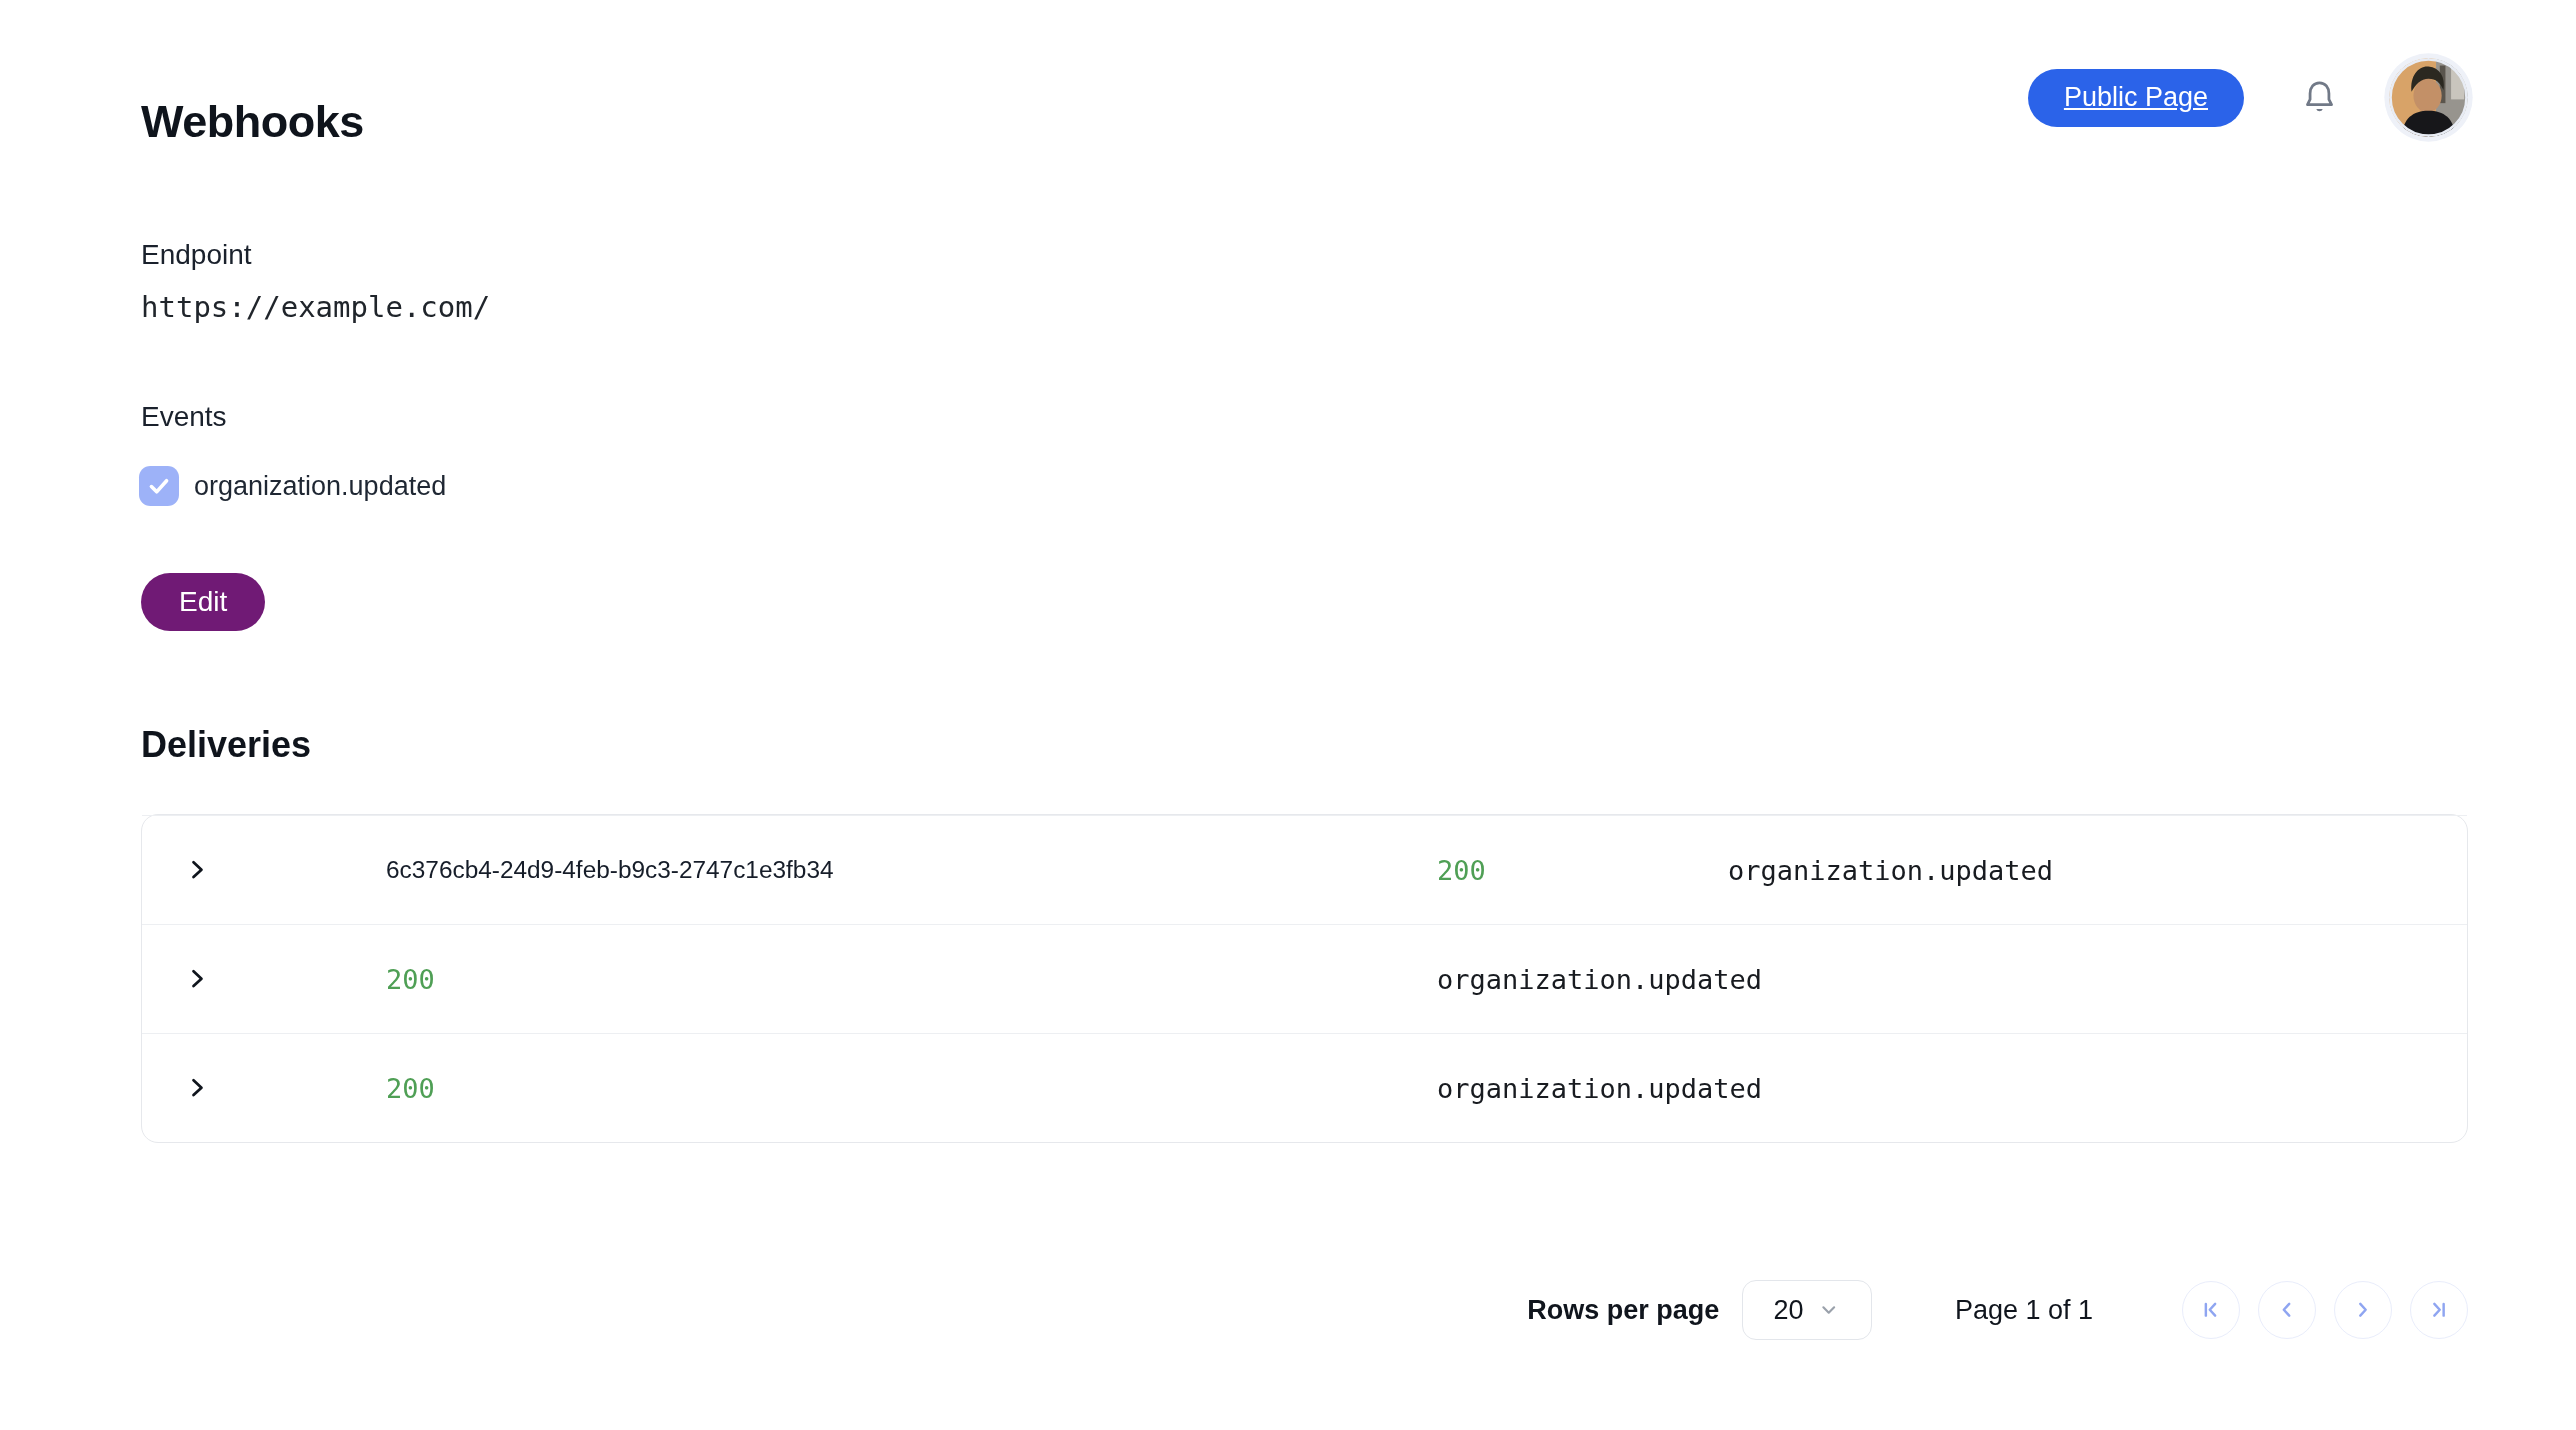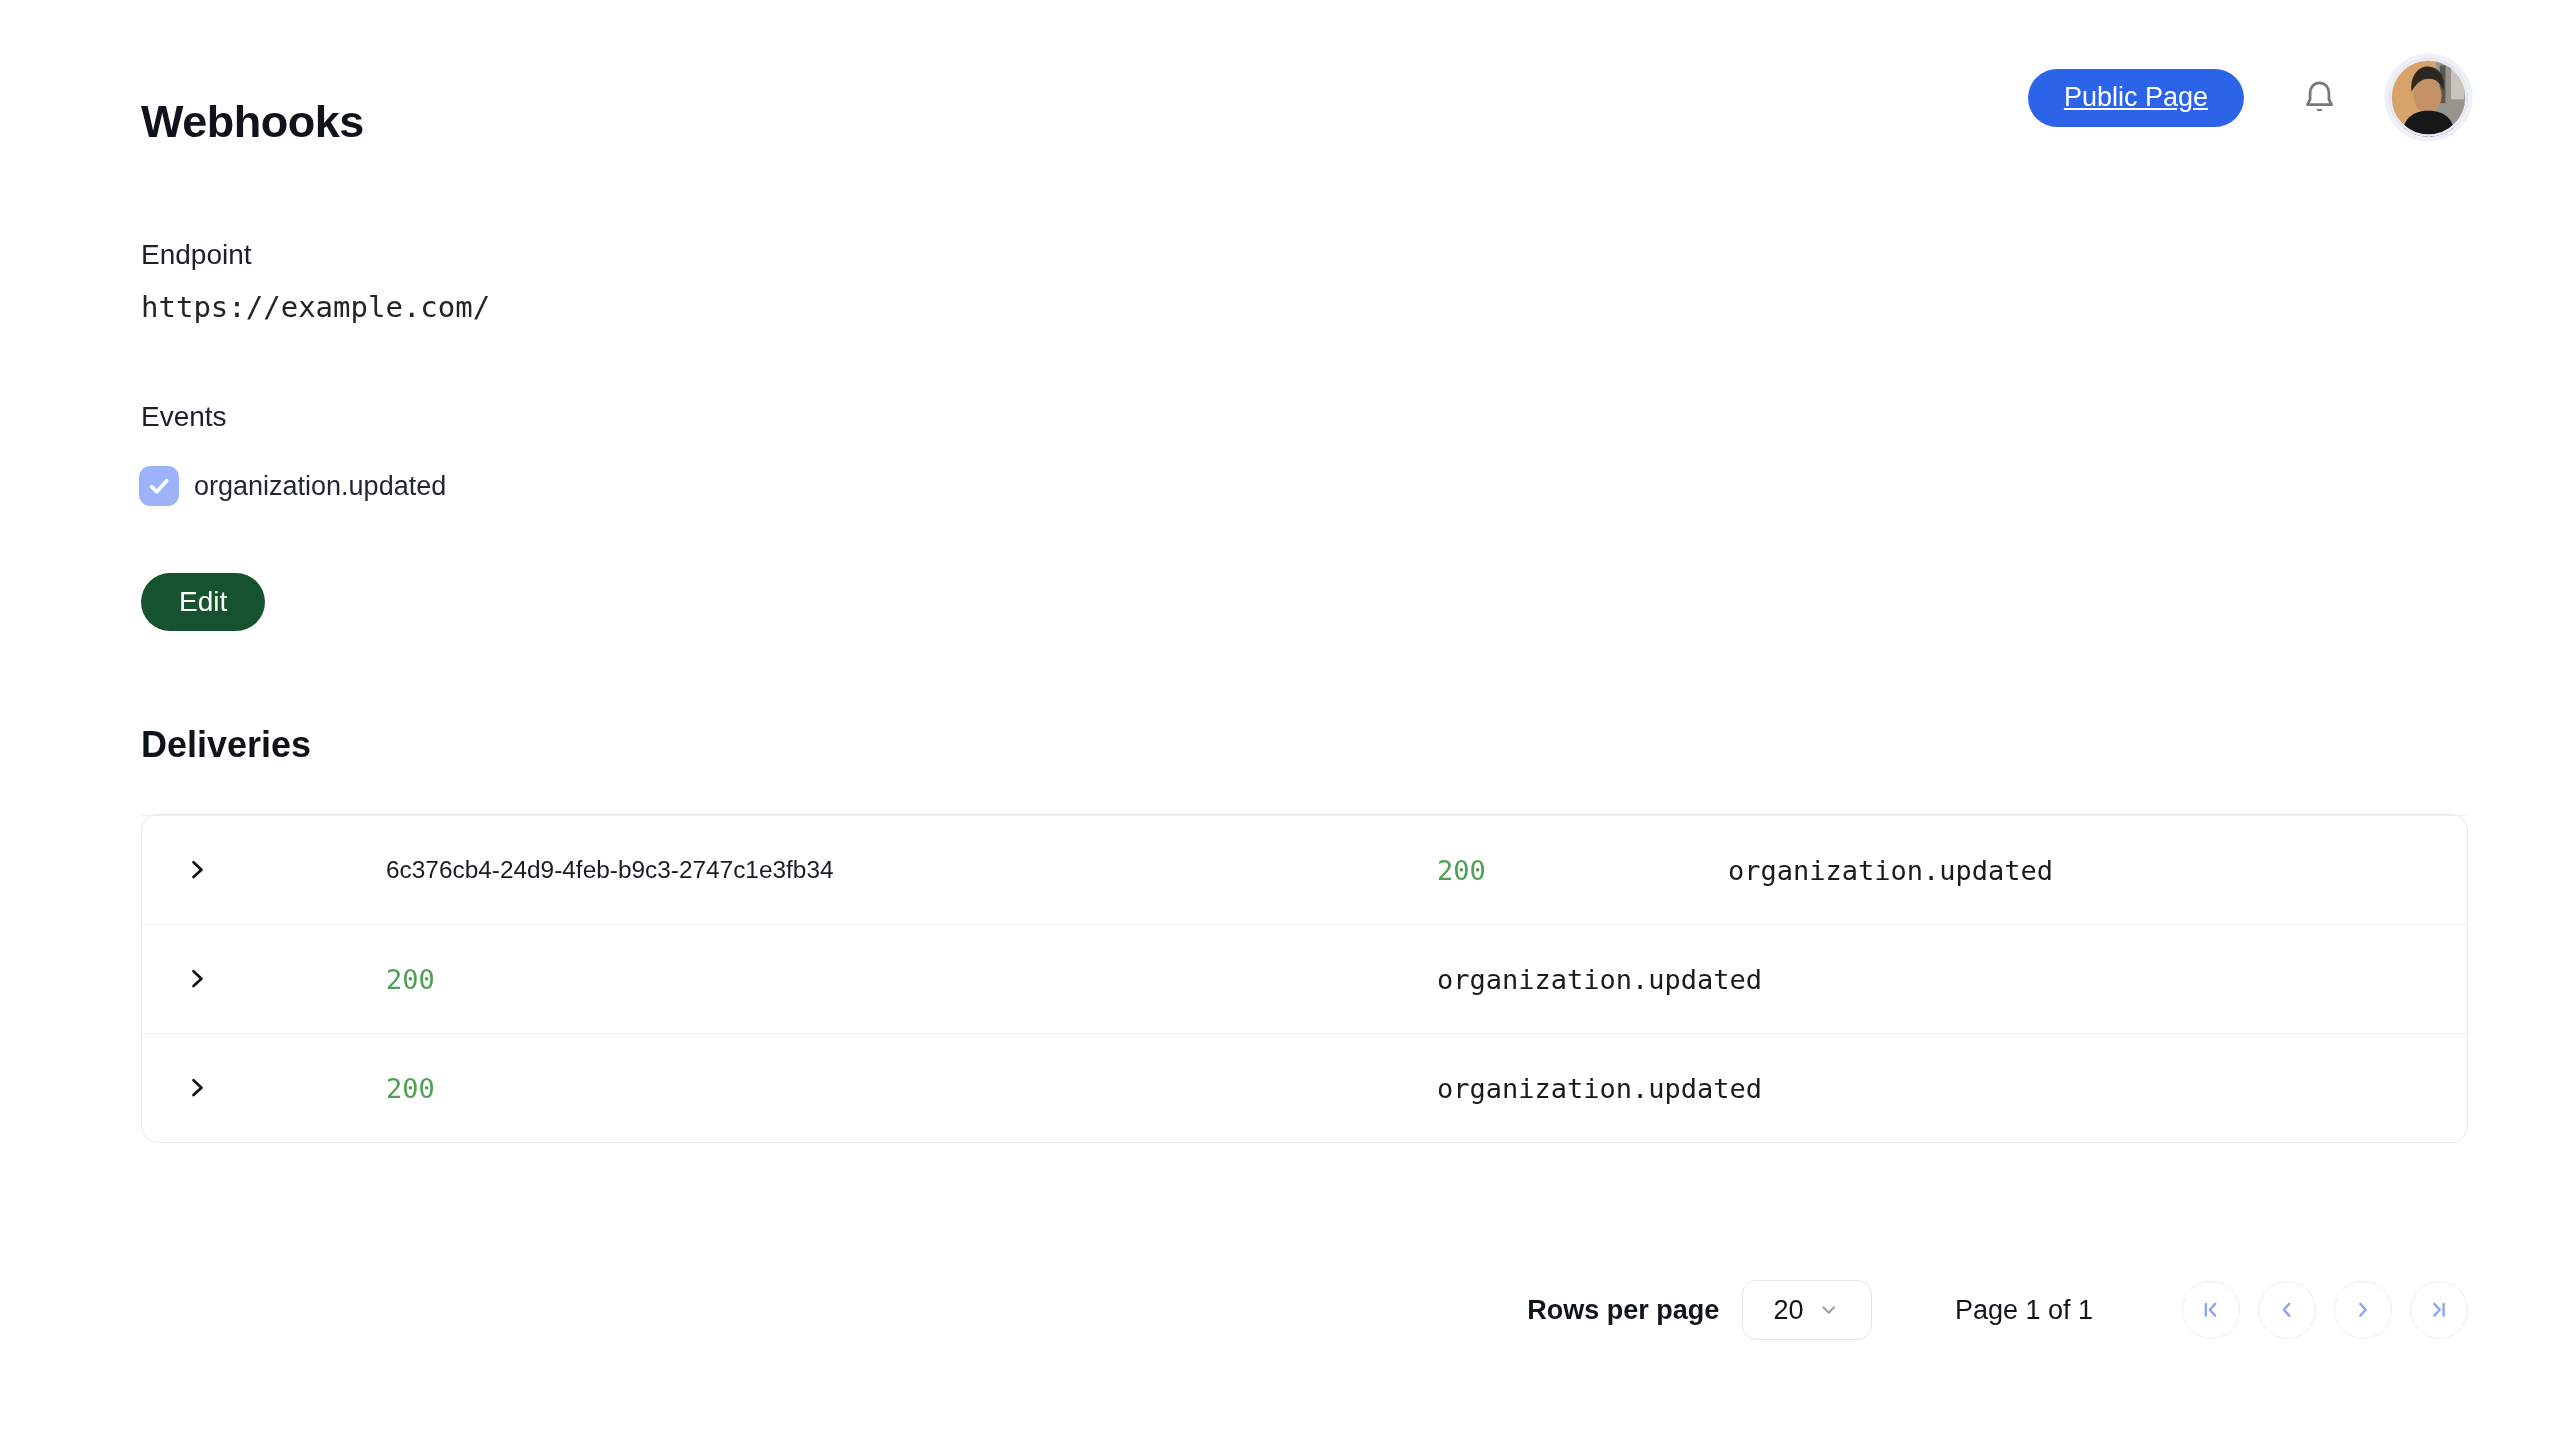--- a/index.html
+++ b/index.html
@@ -41,21 +41,21 @@
   .endpoint-url { position: absolute; left: 141px; top: 290px; font-size: 29px; color: #20252b; }
   .lbl-events { top: 401px; }
   .event-row { position: absolute; left: 139px; top: 466px; display: flex; align-items: center; cursor: default; }
   .checkbox {
     width: 40px; height: 40px; border-radius: 11.3px; background: #9db2f8;
     display: flex; align-items: center; justify-content: center; cursor: pointer; flex: none;
   }
   .event-label { margin-left: 15px; font-size: 27px; color: #1f2733; }
   .btn-edit {
     position: absolute; left: 141px; top: 573px;
-    background: #14532d; color: #ffffff; border: none; cursor: pointer;
+    background: #701a75; color: #ffffff; border: none; cursor: pointer;
     height: 58px; padding: 0 38px; border-radius: 29px;
     font-size: 28px; font-weight: 500; font-family: "Liberation Sans", sans-serif;
   }
   .deliveries-title {
     position: absolute; left: 141px; top: 694px;
     font-size: 36px; font-weight: 700; color: #0f141c;
   }
 
   
   .table {

